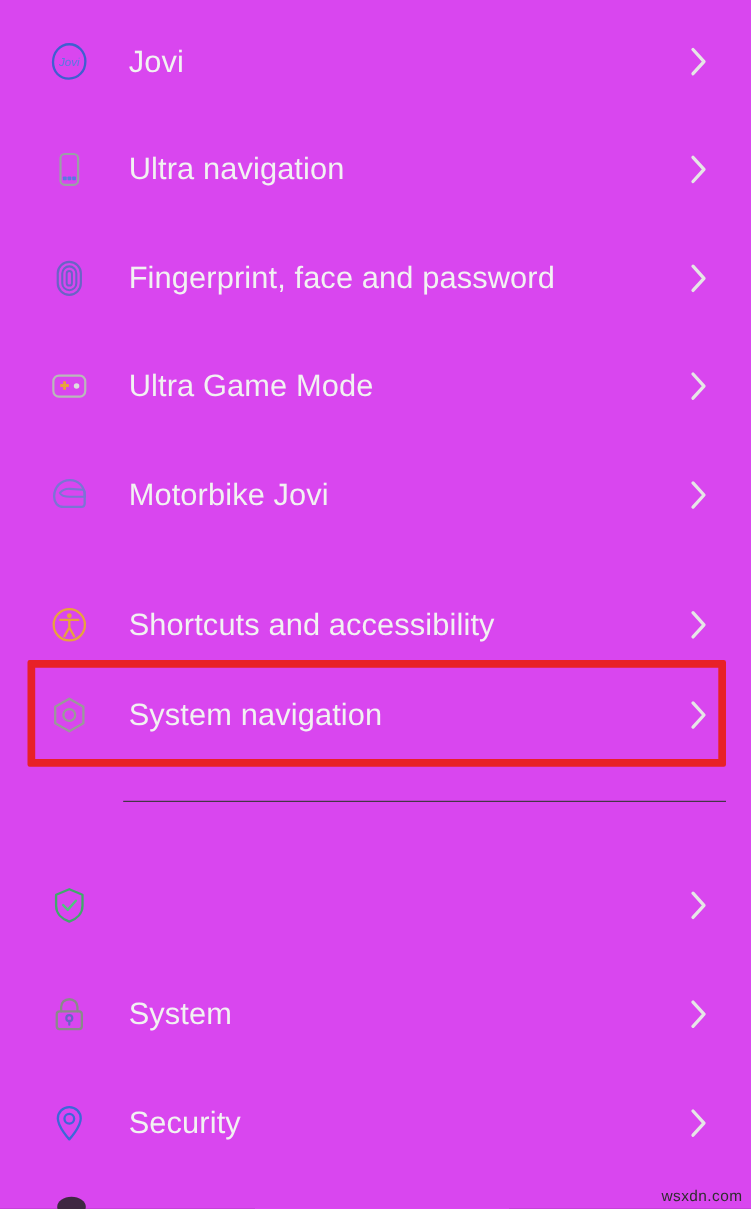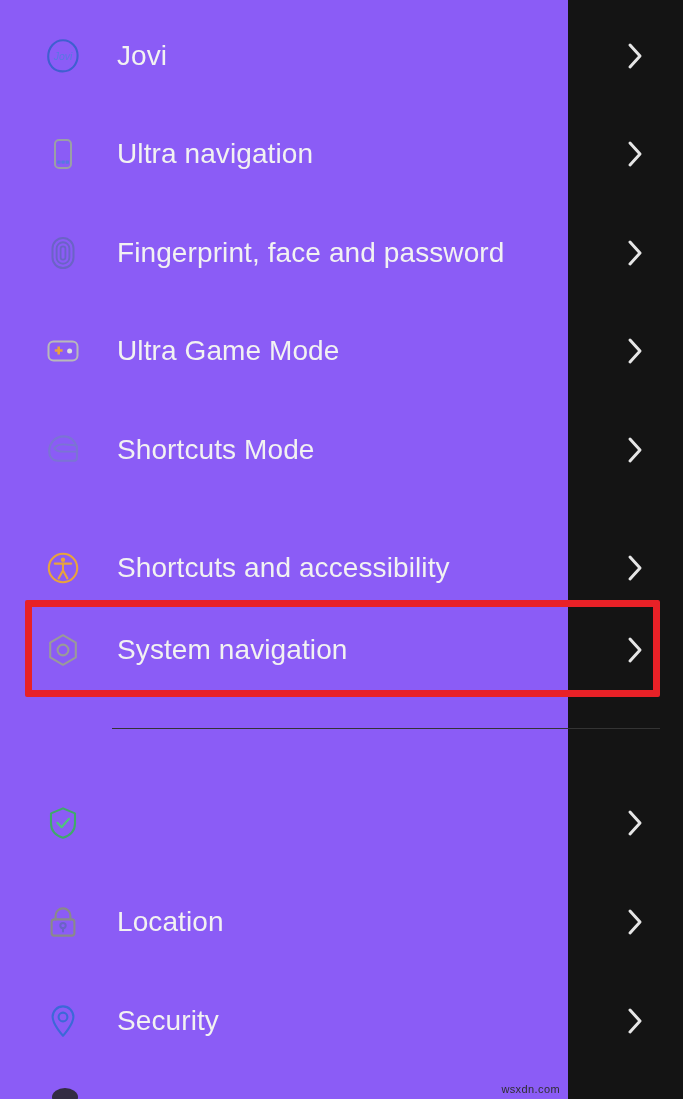--- a/index.html
+++ b/index.html
@@ -12,23 +12,23 @@
   }
 
   body {
     font-family: "Liberation Sans", sans-serif;
     position: relative;
     color: #ffffff;
   }
 
   #screen {
     position: relative;
-    width: 568px;
+    width: 683px;
     height: 1099px;
-    background: #8b5cf6;
+    background: #d946ef;
   }
 
   
   .settings-list {
     position: absolute;
     top: 0;
     left: 0;
     width: 683px;
   }
 
@@ -93,21 +93,21 @@
     border: 7px solid #e82127;
     border-radius: 2px;
     pointer-events: none;
   }
 
   
   .watermark {
     position: absolute;
     right: 8px;
     bottom: 4px;
-    font-size: 11px;
+    font-size: 14px;
     color: #2e2e2e;
     letter-spacing: 0.4px;
     font-family: "Liberation Sans", sans-serif;
   }
 
   
   .bottom-partial-icon {
     position: absolute;
     left: 52px;
     bottom: -10px;
@@ -194,21 +194,21 @@
       <span class="row-icon">
         <svg width="38" height="38" viewBox="0 0 38 38">
           <path d="M5.2 20.4 C5.2 11.6 11.6 5.4 19.6 5.4 C27.4 5.4 33 11.4 33 19.4
                    L33 26.4 C33 28.6 31.8 29.8 29.6 29.8 L13.6 29.8
                    C8.4 29.8 5.2 25.8 5.2 20.4 Z" fill="none" stroke="#7b74d4" stroke-width="2.1" stroke-linejoin="round"></path>
           <path d="M10.4 17.2 C12.6 14.4 16 13.2 19.6 13.4 L31.2 14.2
                    C32.4 14.4 33 15.4 33 16.8 L33 20.6 L19.4 20.6
                    C14.4 20.6 11.6 19.4 10.4 17.2 Z" fill="none" stroke="#7b74d4" stroke-width="1.9" stroke-linejoin="round"></path>
         </svg>
       </span>
-      <span class="row-label">Shortcuts Mode</span>
+      <span class="row-label">Motorbike Jovi</span>
       <span class="row-chevron">
         <svg width="20" height="32" viewBox="0 0 20 32">
           <polyline points="5,5 15,16 5,27" fill="none" stroke="#e6e6e6" stroke-width="3" stroke-linecap="round" stroke-linejoin="round"></polyline>
         </svg>
       </span>
     </div>
 
     <div class="row" style="top:518px">
       <span class="row-icon">
         <svg width="38" height="38" viewBox="0 0 38 38">
@@ -261,21 +261,21 @@
     <div class="row" style="top:872px">
       <span class="row-icon">
         <svg width="38" height="38" viewBox="0 0 38 38">
           <path d="M11.6 16.4 L11.6 12.4 C11.6 8.4 14.8 5.4 19 5.4
                    C23.2 5.4 26.4 8.4 26.4 12.4 L26.4 16.4" fill="none" stroke="#8a8a8a" stroke-width="2.1" stroke-linecap="round"></path>
           <rect x="7.6" y="16.4" width="22.8" height="16.2" rx="2.6" ry="2.6" fill="none" stroke="#8a8a8a" stroke-width="2.1"></rect>
           <circle cx="19" cy="22.6" r="2.7" fill="none" stroke="#6b63c6" stroke-width="2"></circle>
           <path d="M19 25 L19 28.6" stroke="#6b63c6" stroke-width="2" stroke-linecap="round"></path>
         </svg>
       </span>
-      <span class="row-label">Location</span>
+      <span class="row-label">System</span>
       <span class="row-chevron">
         <svg width="20" height="32" viewBox="0 0 20 32">
           <polyline points="5,5 15,16 5,27" fill="none" stroke="#e6e6e6" stroke-width="3" stroke-linecap="round" stroke-linejoin="round"></polyline>
         </svg>
       </span>
     </div>
 
     <div class="row" style="top:971px">
       <span class="row-icon">
         <svg width="38" height="38" viewBox="0 0 38 38">

